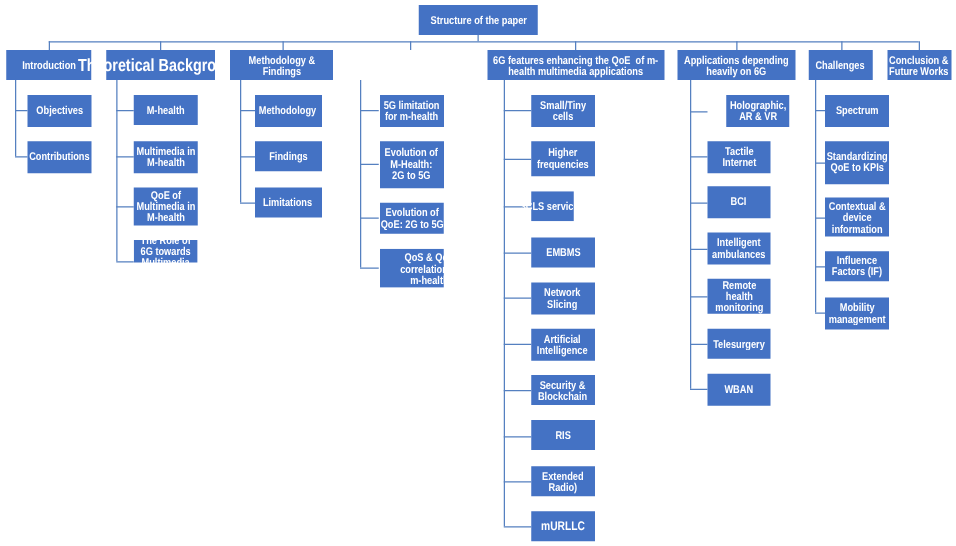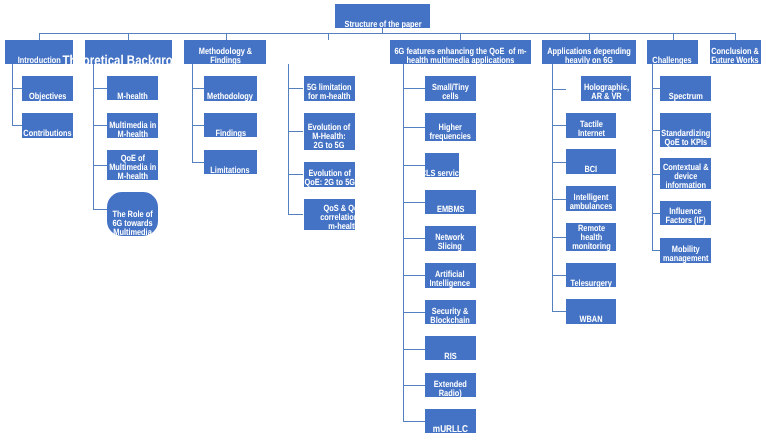--- a/index.html
+++ b/index.html
@@ -2,21 +2,21 @@
 <html><head>
 <meta charset="utf-8">
 <title>Structure of the paper</title>
 <style>
   html,body{margin:0;padding:0;background:#ffffff;}
   body{width:765px;height:437px;overflow:hidden;
        font-family:"Liberation Sans",sans-serif;
        -webkit-font-smoothing:antialiased;text-rendering:geometricPrecision;}
   #canvas{position:relative;width:765px;height:437px;background:#fff;overflow:hidden;}
   .node{position:absolute;background:#4472C4;color:#ffffff;font-weight:bold;will-change:transform;
-        display:flex;align-items:flex-end;justify-content:center;text-align:center;
+        display:flex;align-items:center;justify-content:center;text-align:center;
         box-sizing:border-box;line-height:9px;font-size:9px;}
   .node .lbl{display:block;transform:scaleX(0.82);transform-origin:center center;
         white-space:pre;position:relative;top:0.5px;}
   .conn{position:absolute;background:#5580C0;}
   .lineH{height:1px;}
   .lineV{width:1px;}
 </style>
 </head>
 <body>
 
@@ -59,21 +59,21 @@
       <span class="lbl">Multimedia in
 M-health</span>
     </div>
     <div class="conn lineH" style="left: 93.4px; top: 165px; width: 13.8px;"></div>
     <div class="node" style="left: 107.2px; top: 149.5px; width: 51.1px; height: 30px; font-size: 9px;">
       <span class="lbl">QoE of
 Multimedia in
 M-health</span>
     </div>
     <div class="conn lineH" style="left: 93.4px; top: 209px; width: 13.8px;"></div>
-    <div class="node" style="left: 107.2px; top: 191.6px; width: 51.1px; height: 44px; font-size: 9px; border-radius: 15px;">
+    <div class="node" style="left: 107.2px; top: 191.6px; width: 51.1px; height: 18px; font-size: 9px;">
       <span class="lbl">The Role of
 6G towards
 Multimedia</span>
     </div>
     <div class="node" style="left: 184.3px; top: 40px; width: 82.4px; height: 24px; font-size: 9px;">
       <span class="lbl">Methodology &amp;
 Findings</span>
     </div>
     <div class="conn lineV" style="left: 191.5px; top: 64px; height: 97.8px;"></div>
     <div class="conn lineH" style="left: 191.5px; top: 88px; width: 12.7px;"></div>

